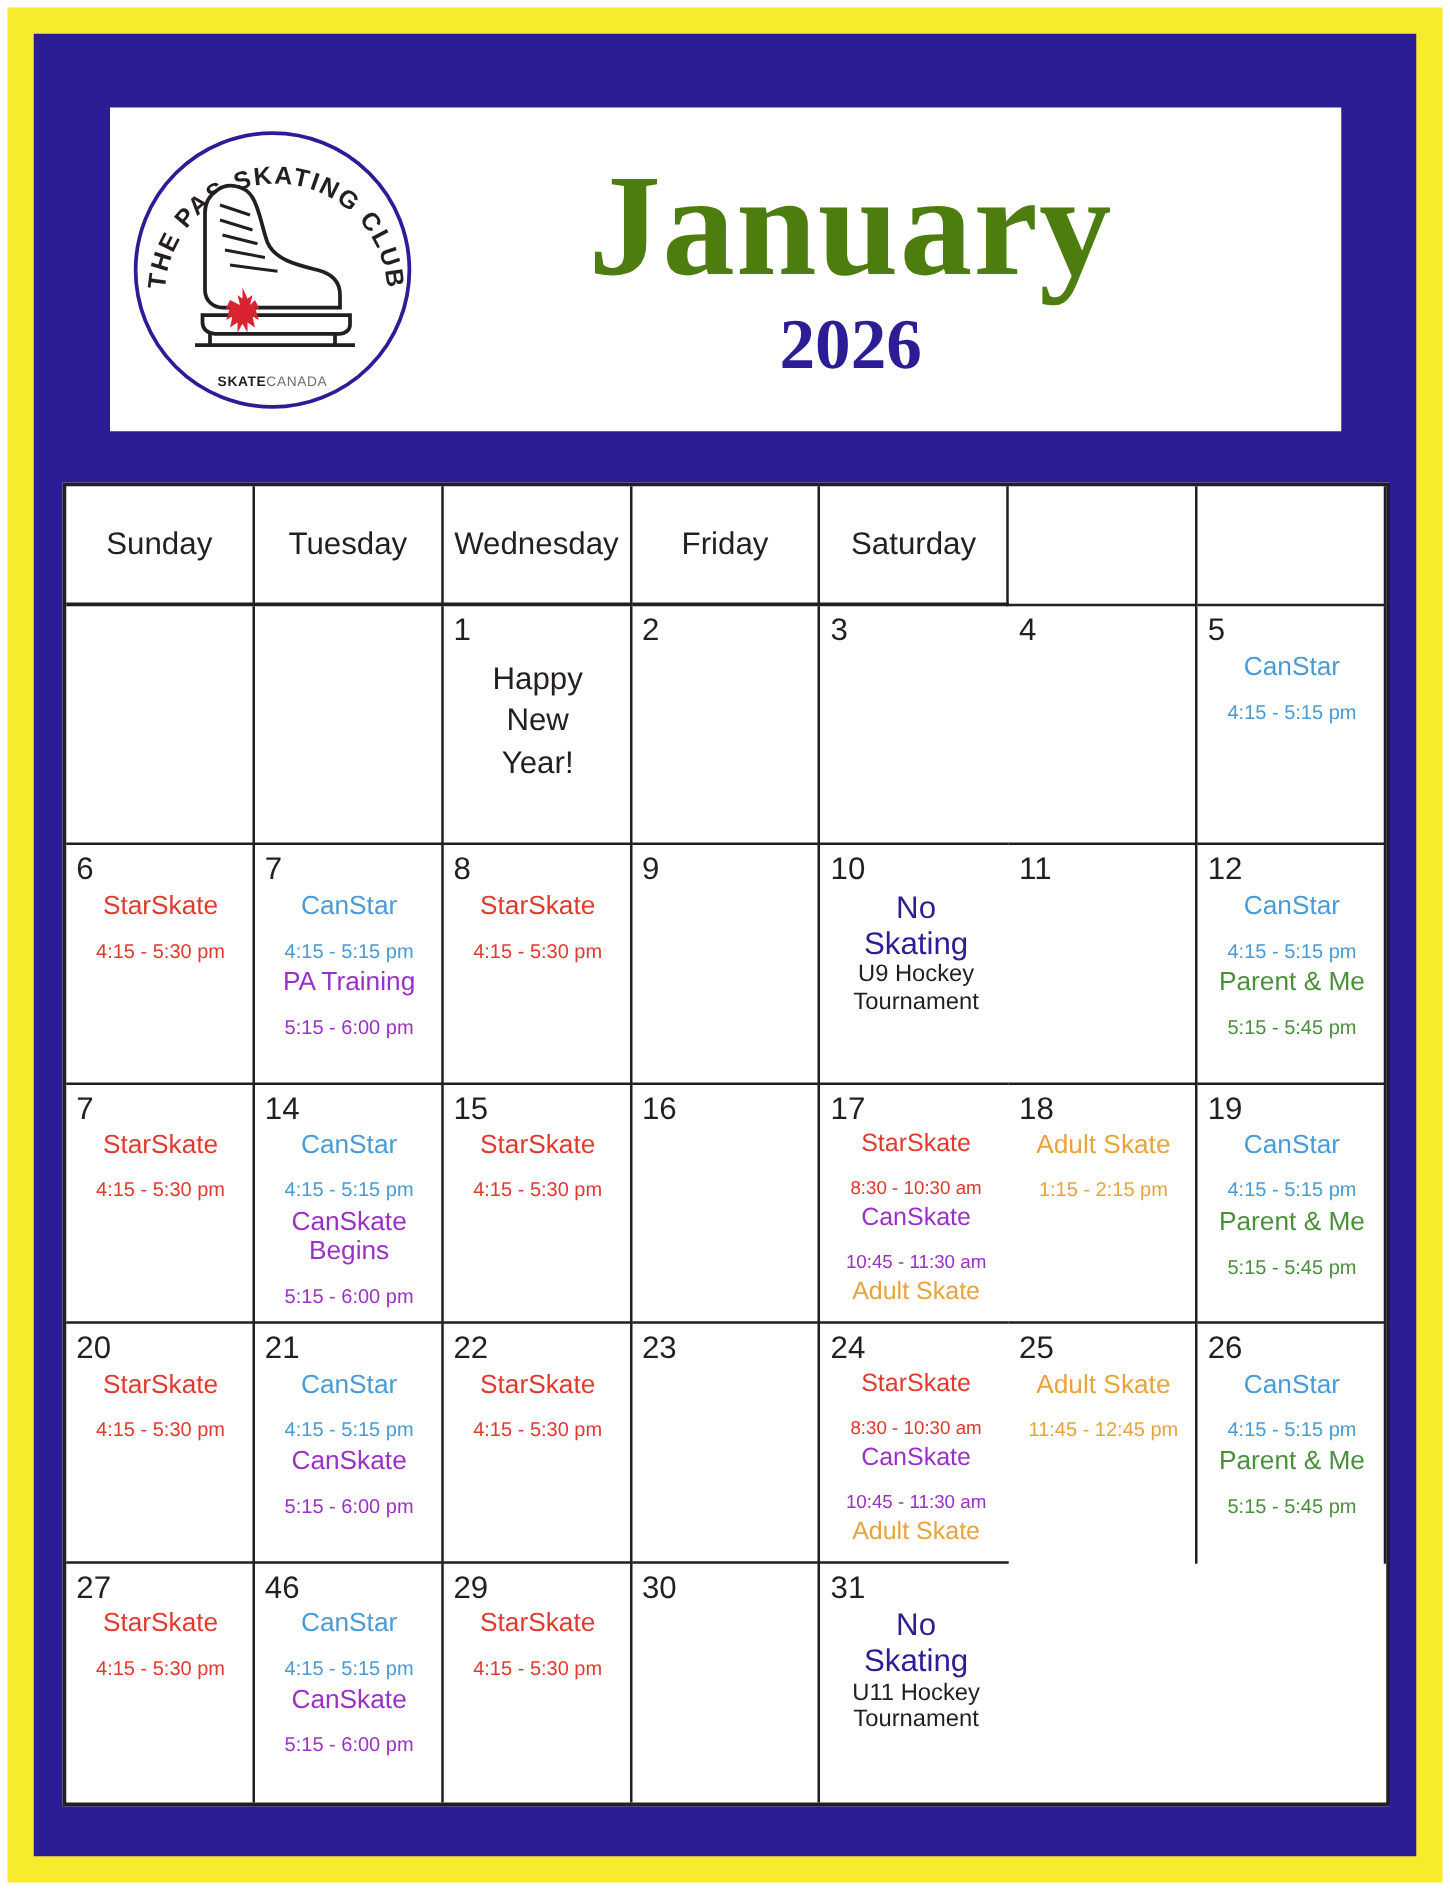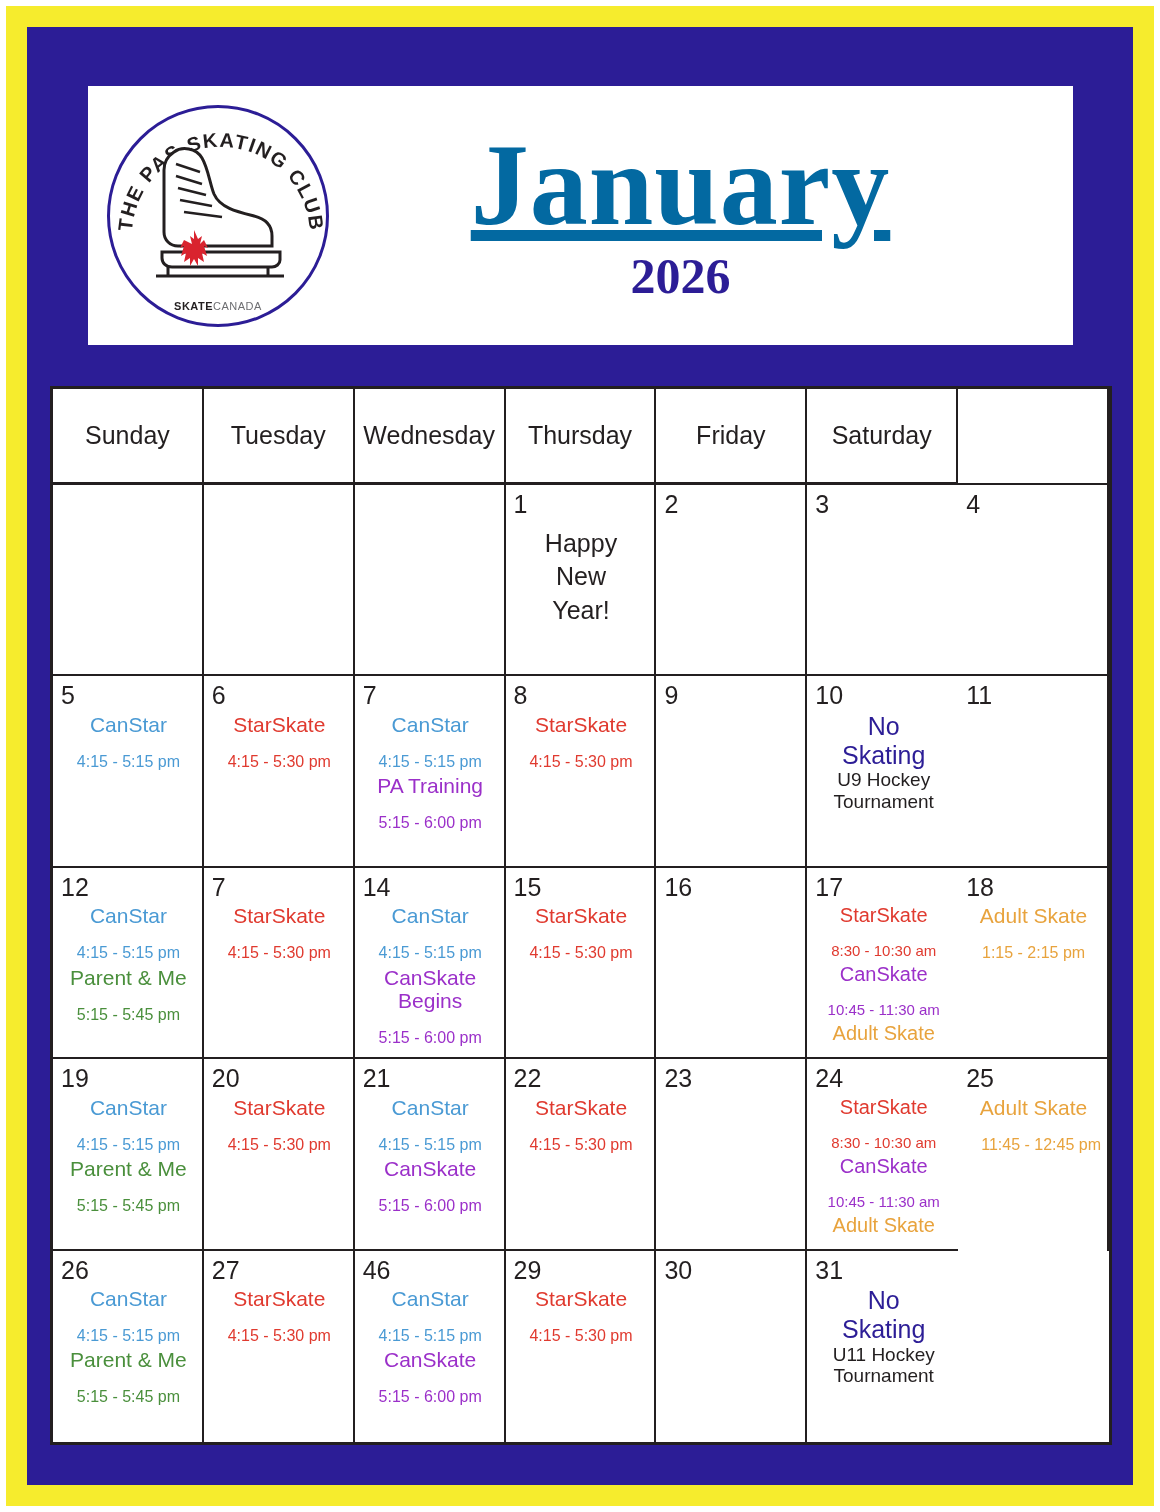--- a/index.html
+++ b/index.html
@@ -46,28 +46,27 @@
   #title-wrap {
     flex: 1 1 auto;
     text-align: center;
     padding-right: 60px;
   }
   #month-title {
     font-family: "Liberation Serif", serif;
     font-weight: bold;
     font-size: 116px;
     line-height: 1.0;
-    color: #0369a1;
+    color: #4d7c0f;
     letter-spacing: 1px;
-    text-decoration: underline;
   }
   #year-title {
     font-family: "Liberation Serif", serif;
     font-weight: bold;
-    font-size: 50px;
+    font-size: 57px;
     line-height: 1.1;
     color: #2c1d96;
     margin-top: 6px;
   }
 
   
   #calendar {
     position: absolute;
     left: 50px; top: 386px;
     width: 1062px; height: 1059px;
@@ -208,21 +207,20 @@
     <div id="title-wrap">
       <div id="month-title">January</div>
       <div id="year-title">2026</div>
     </div>
   </div>
 
   <div id="calendar">
       <div class="dow">Sunday</div>
       <div class="dow">Tuesday</div>
       <div class="dow">Wednesday</div>
-      <div class="dow">Thursday</div>
       <div class="dow">Friday</div>
       <div class="dow">Saturday</div>
       <div class="cell"></div>
       <div class="cell"></div>
       <div class="cell"></div>
       <div class="cell"></div>
       <div class="cell">
         <span class="daynum">1</span>
         <div class="newyear">Happy<br>New<br>Year!</div>
       </div>
@@ -423,21 +421,21 @@
             <span class="ev-title" style="color: rgb(232, 163, 61);">Adult Skate</span>
             <span class="ev-time" style="color: rgb(232, 163, 61);">1:00 - 2:00 pm</span>
           </div>
         </div>
       </div>
       <div class="cell lastrow">
         <span class="daynum">25</span>
         <div class="events">
           <div class="ev">
             <span class="ev-title" style="color: rgb(232, 163, 61);">Adult Skate</span>
-            <span class="ev-time" style="color: rgb(232, 163, 61); text-align: right;">11:45 - 12:45 pm</span>
+            <span class="ev-time" style="color: rgb(232, 163, 61);">11:45 - 12:45 pm</span>
           </div>
         </div>
       </div>
       <div class="cell lastrow">
         <span class="daynum">26</span>
         <div class="events">
           <div class="ev">
             <span class="ev-title" style="color: rgb(74, 154, 212);">CanStar</span>
             <span class="ev-time" style="color: rgb(74, 154, 212);">4:15 - 5:15 pm</span>
           </div>

